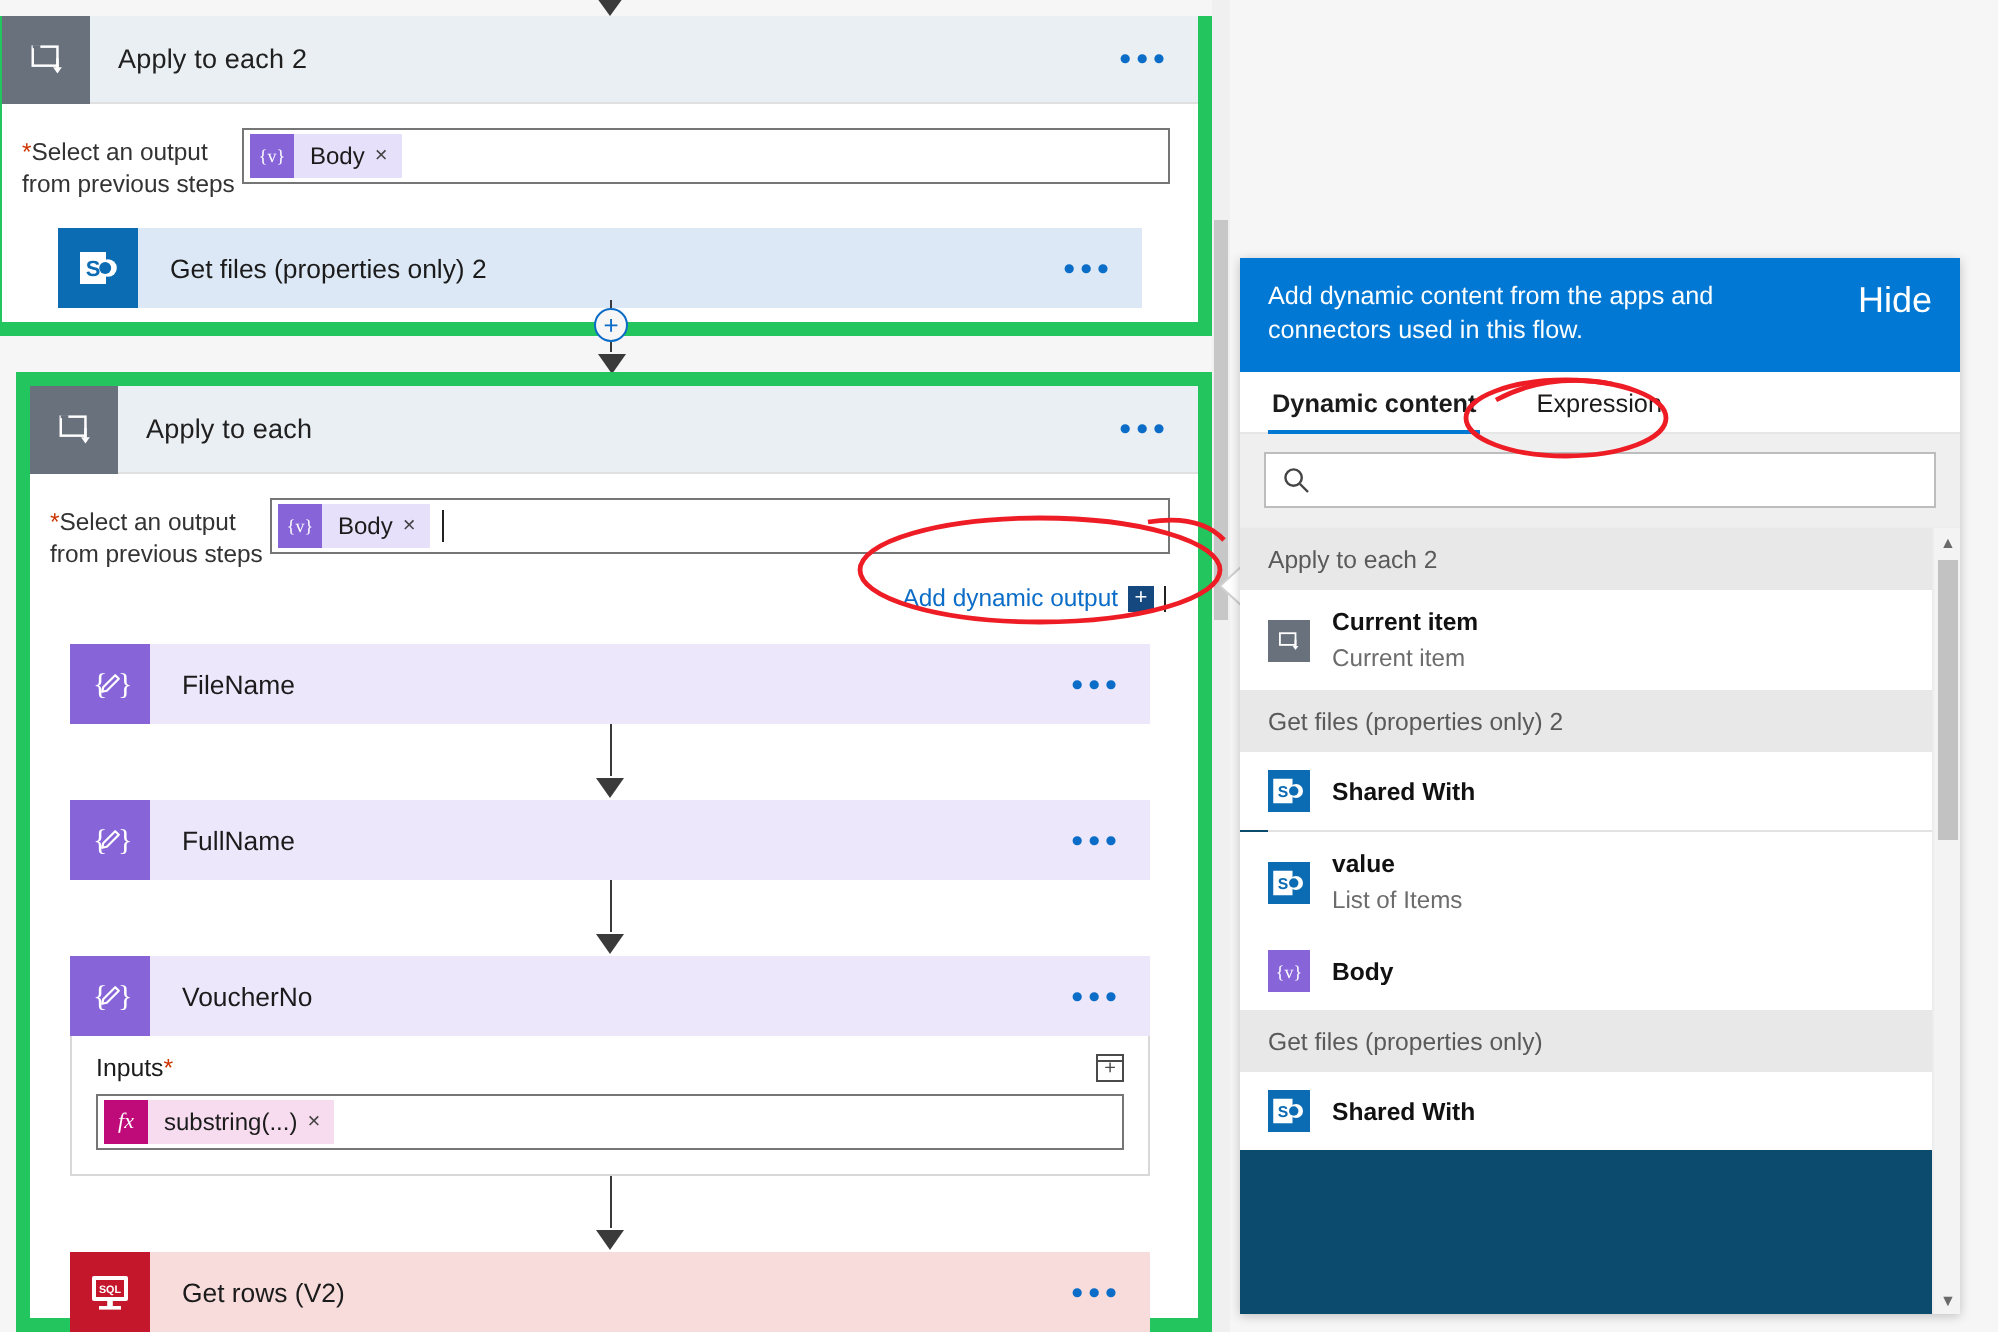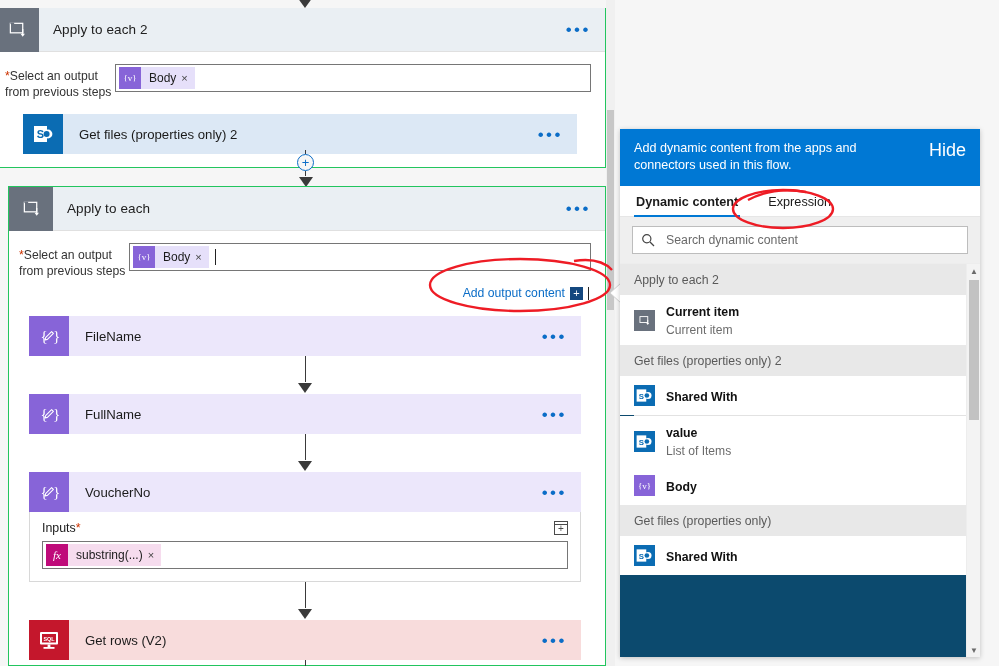--- a/index.html
+++ b/index.html
@@ -18,21 +18,21 @@
     position: absolute; left: 0; top: 0;
     width: 615px; height: 666px;
     background: #f6f6f6;
     overflow: hidden;
   }
 
   
   .scope-outer {
     position: absolute;
     background: #fff;
-    border: 1px solid #22c55e;
+    border: 7px solid #22c55e;
   }
   #scope2 { left: -6px; top: 8px; width: 612px; height: 160px; border-top: none; }
   #scope1 { left: 8px; top: 186px; width: 598px; height: 480px; }
 
   .card-header {
     display: flex; align-items: center;
     height: 44px;
     background: #eaeff3;
     border-bottom: 1px solid #e0e0e0;
   }
@@ -375,21 +375,21 @@
             <span class="tk-ico">{v}</span>
             <span class="tk-label">Body</span>
             <span class="tk-x">×</span>
           </span>
           <span class="caret"></span>
         </div>
       </div>
 
       <div class="adc-row">
         <span class="adc-link">
-          <span>Add output content</span>
+          <span>Add dynamic output</span>
           <span class="adc-plus">+</span>
           <span class="adc-caret"></span>
         </span>
       </div>
 
       <div style="padding:16px 24px 0 20px;">
         <div class="action comp">
           <div class="ico">
             <svg width="26" height="26" viewBox="0 0 26 26">
               <text x="4.5" y="18" font-size="15" fill="#fff" font-family="Liberation Serif, serif">{</text>
@@ -511,21 +511,20 @@
     </div>
 
     <div class="search-wrap">
       <div class="search-box">
         <span class="sico">
           <svg width="14" height="14" viewBox="0 0 14 14">
             <circle cx="5.8" cy="5.8" r="4.1" fill="none" stroke="#444" stroke-width="1.2"></circle>
             <path d="M9 9 L13 13" stroke="#444" stroke-width="1.2"></path>
           </svg>
         </span>
-        <input type="text" placeholder="Search dynamic content" style="">
       </div>
     </div>
 
     <div class="dc-list">
 
       <div class="grp-hdr">Apply to each 2</div>
       <div class="dc-item">
         <span class="di loop">
           <svg width="13" height="13" viewBox="0 0 20 20">
             <rect x="3" y="4" width="12" height="9" fill="none" stroke="#fff" stroke-width="1.4"></rect>

